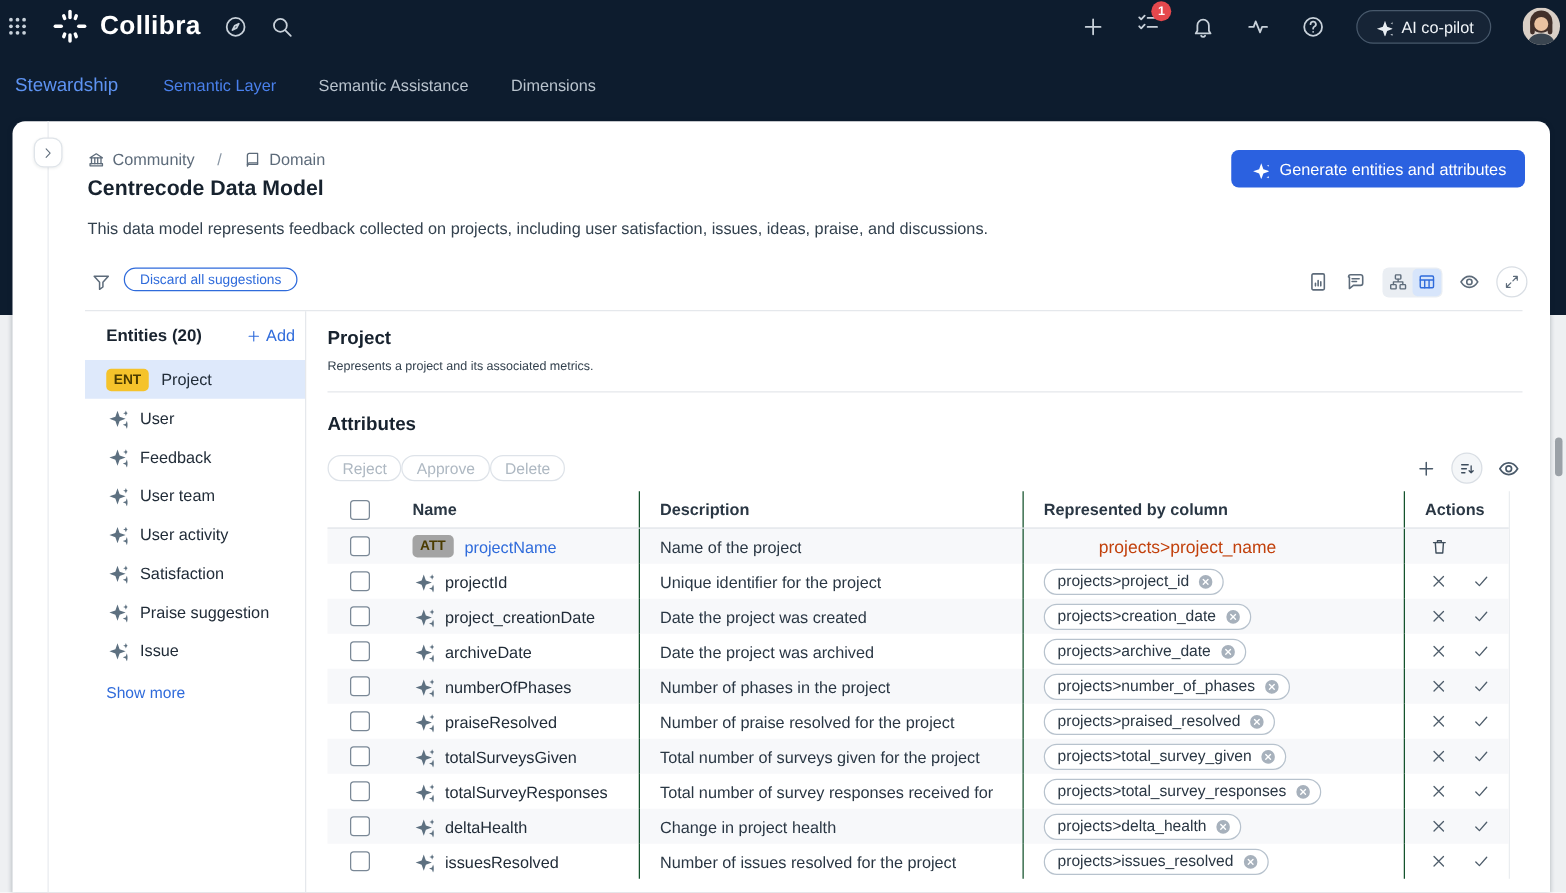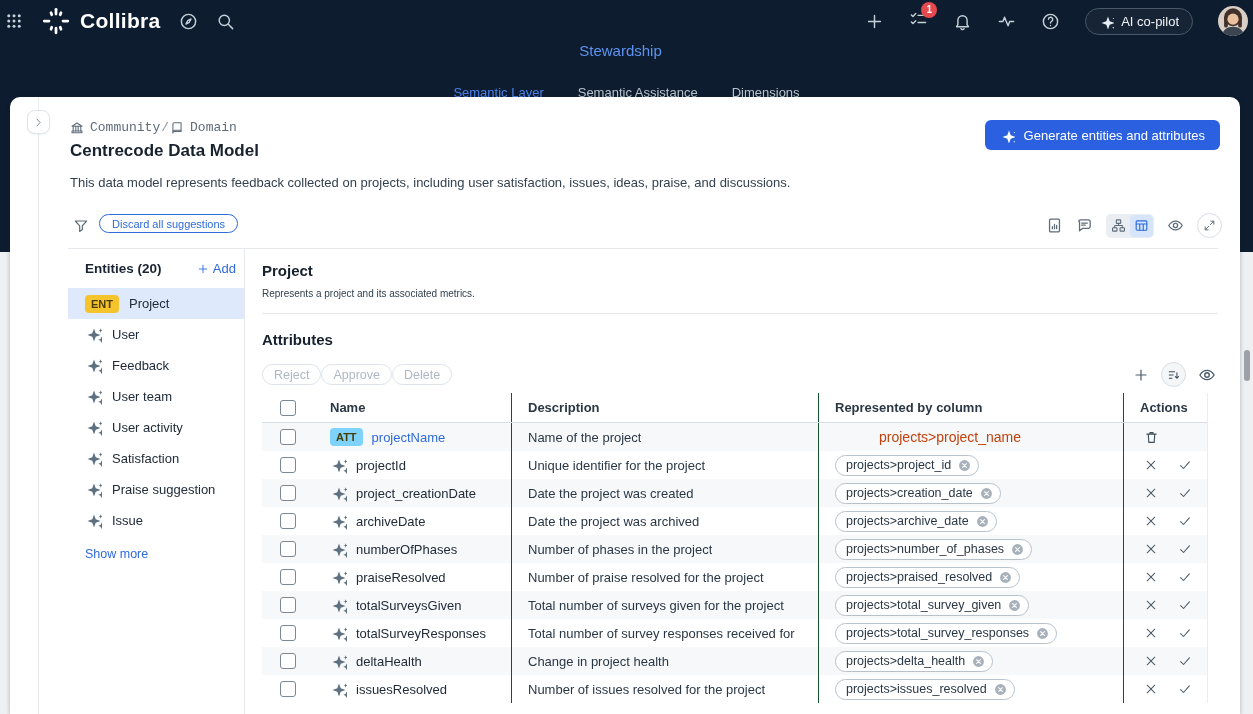--- a/index.html
+++ b/index.html
@@ -30,38 +30,38 @@
   .count-badge { position:absolute; top:-8px; right:-9px; min-width:16px; height:16px; padding:0 4px;
     background:#E5484D; color:#fff; border-radius:9px; font-size:10px; font-weight:700;
     display:flex; align-items:center; justify-content:center; }
   .ai-btn { display:flex; align-items:center; gap:7px; height:27px; padding:0 13px;
     border:1px solid #47586B; border-radius:15px; background:rgba(255,255,255,.04);
     color:#F0F4F8; font-size:13px; cursor:pointer; font-family:inherit; }
   .ai-btn .ic { width:15px; height:15px; color:#E8EDF2; }
   .avatar { width:30px; height:30px; border-radius:50%; overflow:hidden; cursor:pointer; }
 
   
-  .navrow { position:absolute; left:0; top:42px; width:100%; height:53px; display:flex; align-items:center; padding:0 12px; gap:22px;flex-direction:column; }
+  .navrow { position:absolute; left:0; top:42px; width:100%; height:53px; display:flex; align-items:center; padding:0 12px; gap:22px; }
   .nav-section { font-size:15px; font-weight:500; color:#5E93F2; cursor:pointer; margin-right:12px; }
   .nav-tab { background:none; border:none; font-family:inherit; font-size:13px; color:#B9C3CD; cursor:pointer; padding:4px 2px; }
   .nav-tab.active { color:#4A80EC; }
 
   
   .scroll-thumb { position:absolute; right:3px; top:350px; width:6px; height:31px; background:#9BA1A7; border-radius:3px; z-index:5; }
 
   
   .card { position:absolute; left:10px; top:97px; width:1230px; height:617px; background:#FFFFFF;
     border-radius:10px 10px 0 0; box-shadow:0 1px 4px rgba(13,28,46,.3); }
   .left-rail { position:absolute; left:28px; top:0; bottom:0; border-left:1px solid #E9ECEF; }
   .collapse-btn { position:absolute; left:17px; top:13px; width:23px; height:24px; background:#fff;
     border:1px solid #DFE4E9; border-radius:8px; display:flex; align-items:center; justify-content:center;
     cursor:pointer; box-shadow:0 1px 2px rgba(20,30,40,.06); z-index:3; }
   .collapse-btn .ic { width:11px; height:11px; color:#5D6B7A; }
 
-  .breadcrumb { position:absolute; left:60px; top:23px; display:flex; align-items:center; gap:1px; font-size:13px; color:#5D6B7A;font-family:Liberation Mono, monospace; }
+  .breadcrumb { position:absolute; left:60px; top:23px; display:flex; align-items:center; gap:18px; font-size:13px; color:#5D6B7A; }
   .crumb { display:flex; align-items:center; gap:6px; cursor:pointer; }
   .crumb .ic { width:14px; height:14px; color:#5D6B7A; }
   .crumb-sep { color:#8A97A5; }
   .page-title { position:absolute; left:60px; top:44px; font-size:17px; font-weight:700; color:#17222E; }
   .page-desc { position:absolute; left:60px; top:78px; font-size:13px; color:#33414E; }
   .generate-btn { position:absolute; right:20px; top:23px; height:30px; display:flex; align-items:center; gap:9px;
     padding:0 15px; background:#2B61E0; border:none; border-radius:6px; color:#fff; font-size:13px;
     font-family:inherit; font-weight:500; cursor:pointer; }
   .generate-btn .ic { width:15px; height:15px; color:#fff; }
 
@@ -114,21 +114,21 @@
   .t-header, .t-row { display:grid; grid-template-columns:48px 201px 307px 305px 85px; align-items:center; }
   .t-header { height:30px; border-bottom:1px solid #D9DEE4; }
   .t-header .th { font-size:13px; font-weight:700; color:#2A3744; }
   .t-row { height:28px; }
   .t-row.alt { background:#F7F8FA; }
   .t-cell, .th { height:100%; display:flex; align-items:center; padding-left:16px;text-align:right; }
   .bl { border-left:1px solid #14532d; }
   .c-check { padding-left:18px; }
   .checkbox { width:16px; height:16px; border:1.6px solid #7A8896; border-radius:3px; background:#fff; cursor:pointer; }
   .c-name { gap:9px; padding-left:20px; }
-  .att-badge { background:#7dd3fc; color:#4A3B00; font-size:11px; font-weight:700; padding:3px 6px; border-radius:4px; }
+  .att-badge { background:#a3a3a3; color:#4A3B00; font-size:11px; font-weight:700; padding:3px 6px; border-radius:4px; }
   .row-name { font-size:13px; color:#212C38; }
   .row-name.link { color:#2F6BDB; cursor:pointer; }
   .row-desc { font-size:13px; color:#2A3744; white-space:nowrap; overflow:hidden; }
   .repr-link { font-size:14px; color:#c2410c; cursor:pointer; text-decoration:none;margin-left:44px; }
   .chip { display:inline-flex; align-items:center; gap:7px; height:21px; padding:0 7px 0 10px;
     border:1px solid #B7C2CD; border-radius:11px; background:#fff; font-size:12.5px; color:#2A3744; cursor:pointer; }
   .chipx { width:13px; height:13px; color:#A7B1BC; cursor:pointer; }
   .c-act { gap:20px; padding-left:20px; }
   .act { width:14px; height:14px; color:#4E5D6B; cursor:pointer; }
   .act.trash { width:15px; height:15px; color:#3F4E5C; }

